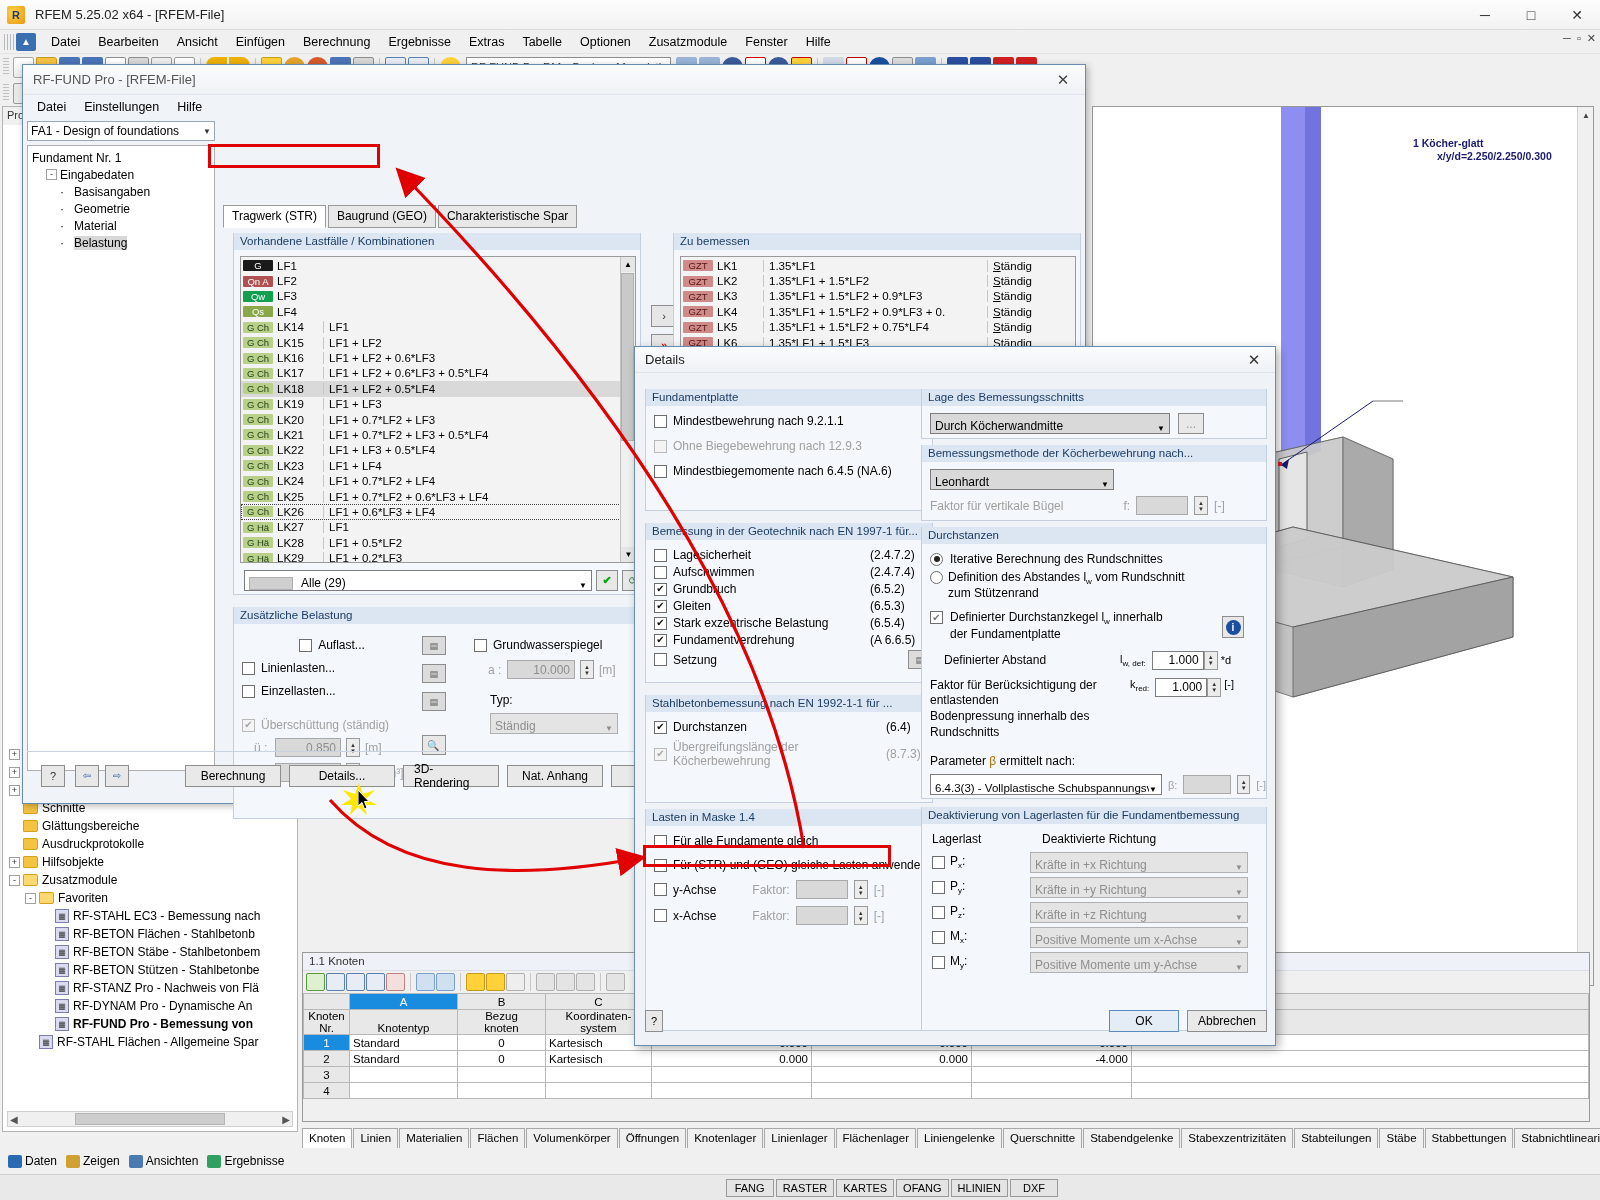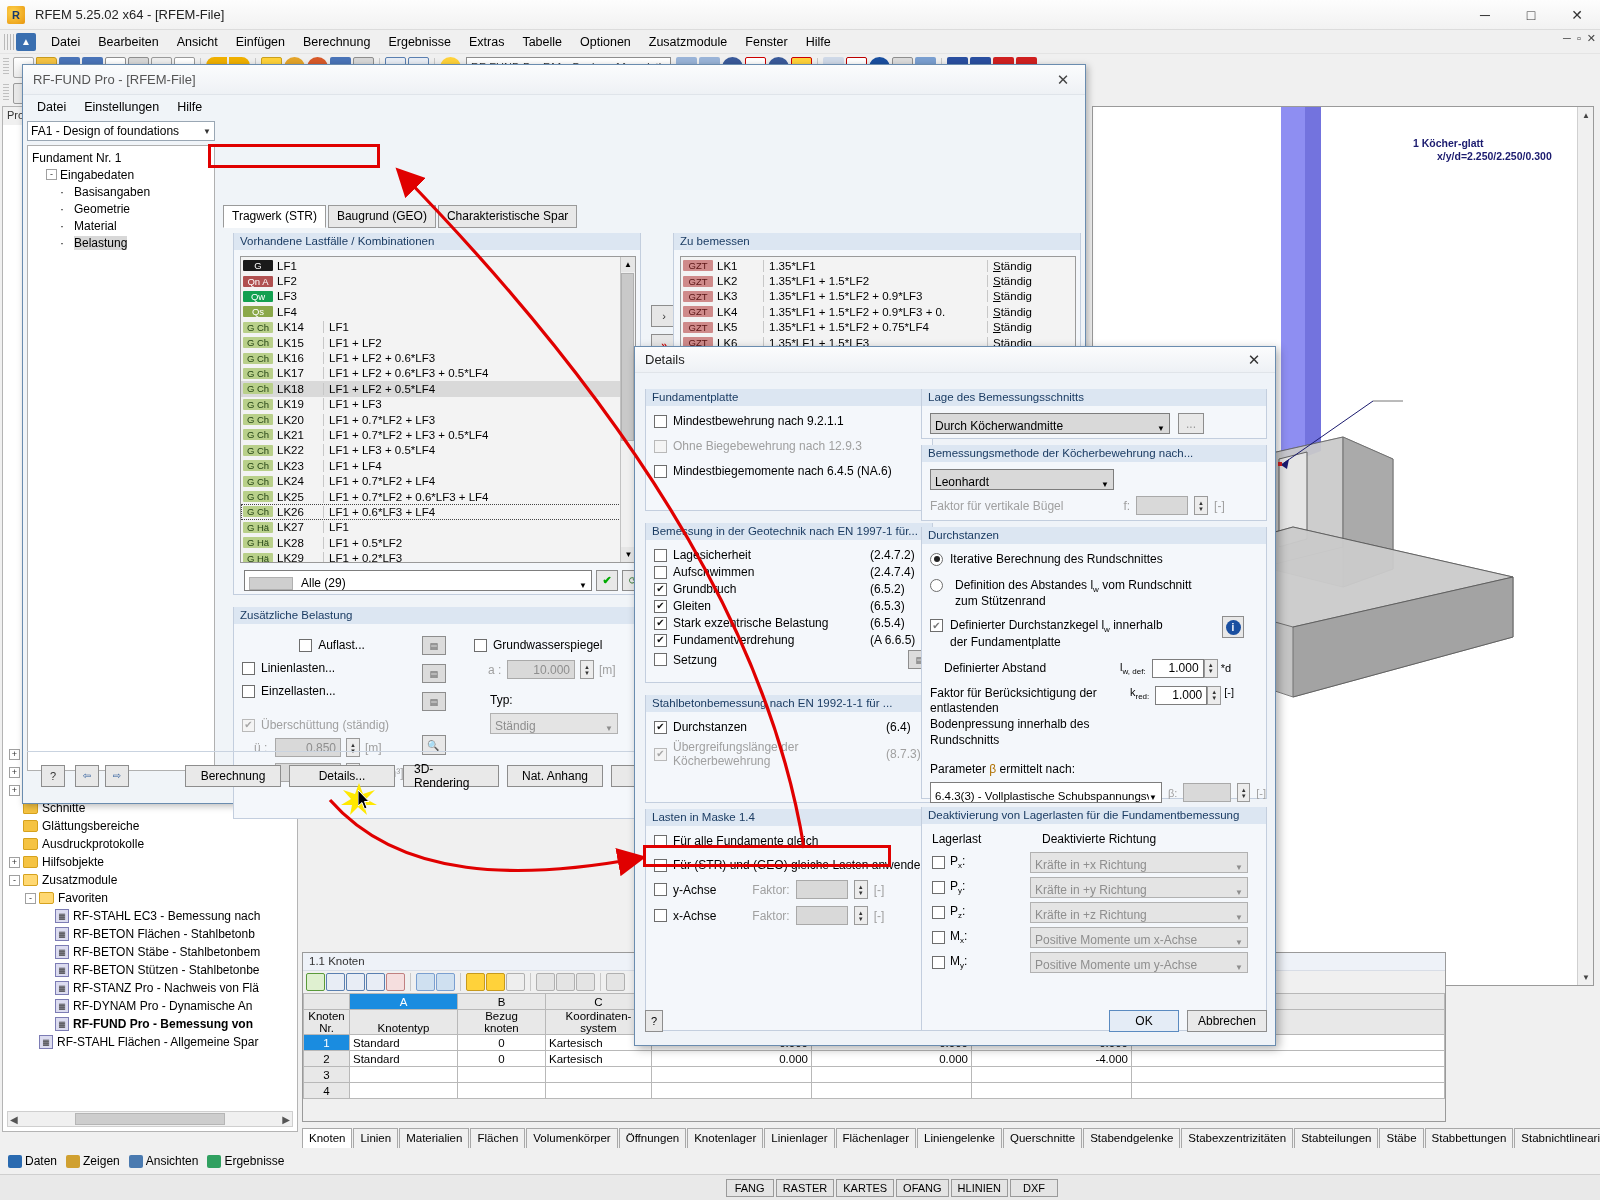--- a/index.html
+++ b/index.html
@@ -74,21 +74,21 @@
 
   
   #view3d { left:1092px; top:106px; width:502px; height:880px; background:#fff; border:1px solid #9a9a9a; overflow:hidden;}
   #view3d-scroll-r{position:absolute;right:0;top:0;width:16px;height:100%;background:#f0f0f0;border-left:1px solid #d0d0d0;}
   .sc-arrow{width:16px;height:16px;display:flex;align-items:center;justify-content:center;font-size:8px;color:#444;background:#f0f0f0;}
 
   
   .anno { position:absolute; font-size:10.5px; font-weight:bold; color:#1a1a6e; line-height:1.25; white-space:nowrap;}
 
   
-  #tbl-knoten{left:302px;bottom:78px;width:1144px;height:170px;background:#f0f0f0;border:1px solid #9a9a9a;}
+  #tbl-knoten{left:302px;bottom:78px;width:1288px;height:170px;background:#f0f0f0;border:1px solid #9a9a9a;}
   #tbl-knoten .hdr{height:18px;background:#eef2f8;font-size:11.5px;padding:2px 6px;color:#333;
      border-bottom:1px solid #d8dde6;}
   #tbl-toolbar{height:22px;display:flex;align-items:center;padding:1px 3px;gap:1px;background:#f0f0f0;}
   .gt-ic{width:19px;height:18px;border-radius:2px;display:inline-block;}
   table.grid{border-collapse:collapse;font-size:11.5px;width:100%;background:#fff;}
   table.grid th,table.grid td{border:1px solid #b8b8b8;padding:0 3px;height:16px;}
   table.grid th{background:#e8e8e8;font-weight:normal;text-align:center;}
   table.grid th.sel{background:#1a8ce0;color:#fff;}
   table.grid td.rnum{background:#e8e8e8;text-align:center;width:46px;}
   table.grid td.rnum.sel{background:#1a8ce0;color:#fff;}
@@ -1069,21 +1069,21 @@
 
   <div class="gbox" style="left:286px;top:180px;width:346px;height:272px;">
     <div class="cap" style="width:344px;">Durchstanzen</div>
     <div style="padding:24px 0 0 8px;">
       <div style="display:flex;align-items:center;gap:7px;">
         <span class="rd">
             <span class="dot"></span>
           </span>
         <span>Iterative Berechnung des Rundschnittes</span>
       </div>
-      <div style="display:flex;align-items:flex-start;gap:12px;margin-top:12px;">
+      <div style="display:flex;align-items:flex-start;gap:5px;margin-top:4px;">
         <span class="rd" style="margin-top:1px;"></span>
         <span>
           <span>Definition des Abstandes l</span><sub style="font-size:8px;">w</sub><span> vom Rundschnitt</span><br>
           <span>zum Stützenrand</span>
         </span>
       </div>
       <div style="display:flex;align-items:flex-start;gap:7px;margin-top:10px;">
         <span class="ck" style="margin-top:1px;color:#777;">✔</span>
         <span>
           <span>Definierter Durchstanzkegel l</span><sub style="font-size:8px;">w</sub><span> innerhalb</span><br>

